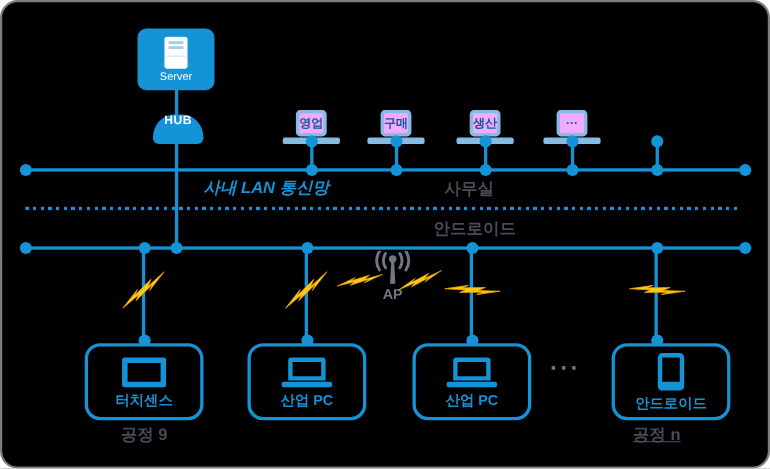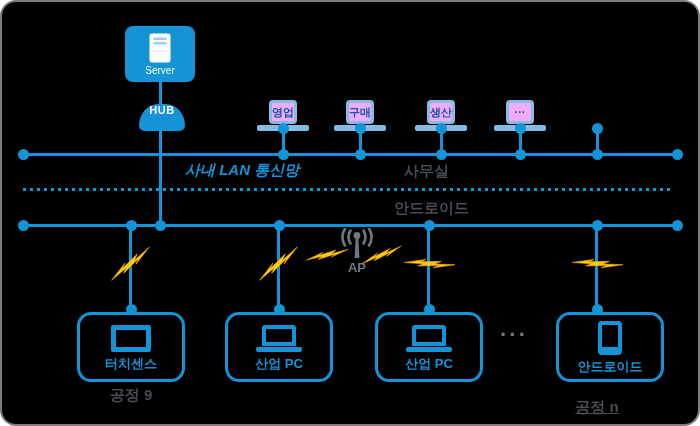--- a/index.html
+++ b/index.html
@@ -202,15 +202,15 @@
     <div class="dev-label">산업 PC</div>
   </div>
   <div class="pbox" style="left:554px;">
     <div class="icon-tablet"></div>
     <div class="dev-label">안드로이드</div>
   </div>
 
   <div class="ellipsis">···</div>
 
   <div class="proc-label" style="left:75px;top:384px;">공정 9</div>
-  <div class="proc-label" style="left:541px;top:396px;text-decoration:underline;">공정 n</div>
+  <div class="proc-label" style="left:541px;top:384px;text-decoration:underline;">공정 n</div>
 
 </div>
 
 </body></html>

